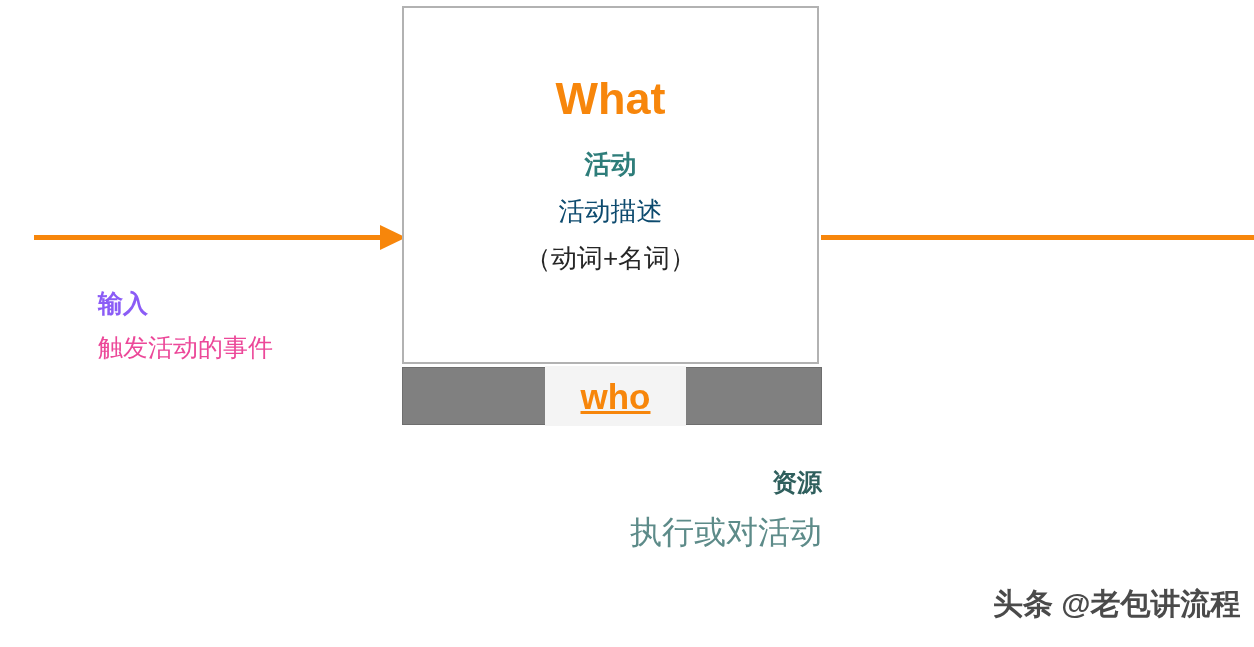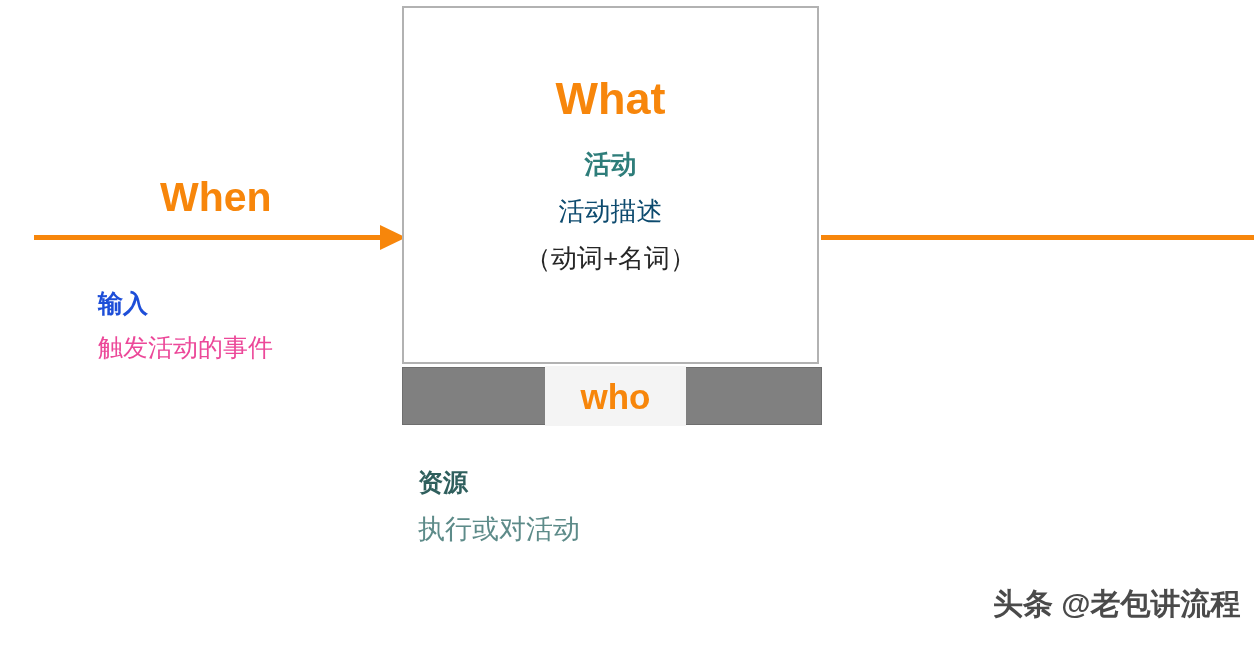--- a/index.html
+++ b/index.html
@@ -91,20 +91,21 @@
     background: #f4f4f4;
     display: flex;
     align-items: center;
     justify-content: center;
   }
   .who-text {
     font-size: 35px;
     font-weight: bold;
     color: #f7860b;
     line-height: 1;
+    text-decoration: underline;
   }
 
   
   .arrow {
     position: absolute;
     top: 218px;
     height: 40px;
   }
   .arrow-left  { left: 6px;   width: 372px; }
   .arrow-right { left: 793px; width: 459px; }
@@ -122,49 +123,49 @@
   .headline-why  { left: 976px; top: 155px; }
 
   
   .annot {
     position: absolute;
     white-space: nowrap;
   }
   .annot-title {
     font-size: 25px;
     font-weight: bold;
-    color: #1d4ed8;
+    color: #8b5cf6;
     line-height: 1;
   }
   .annot-sub {
     margin-top: 19px;
     font-size: 25px;
     color: #ec4899;
     line-height: 1;
   }
   .annot-input  { left: 70px;  top: 291px; }
   .annot-output { left: 937px; top: 291px; }
 
   
   .resource {
     position: absolute;
-    left: 390px;
+    left: 374px;
     top: 470px;
     width: 420px;
-    text-align: left;
+    text-align: right;
   }
   .resource-title {
     font-size: 25px;
     font-weight: bold;
     color: #2f5f5d;
     line-height: 1;
   }
   .resource-line {
     margin-top: 21px;
-    font-size: 27px;
+    font-size: 32px;
     color: #5d8b89;
     line-height: 1;
   }
 
   
   .watermark {
     position: absolute;
     left: 965px;
     top: 589px;
     font-size: 30px;
@@ -206,21 +207,20 @@
       <div class="activity-desc">活动描述</div>
       <div class="activity-formula">（动词+名词）</div>
     </div>
   </div>
 
   <div class="who-bar"></div>
   <div class="who-chip">
     <span class="who-text">who</span>
   </div>
 
-  <div class="headline headline-when">When</div>
 
 
   <div class="annot annot-input">
     <div class="annot-title">输入</div>
     <div class="annot-sub">触发活动的事件</div>
   </div>
 
 
   <div class="resource">
     <div class="resource-title">资源</div>

